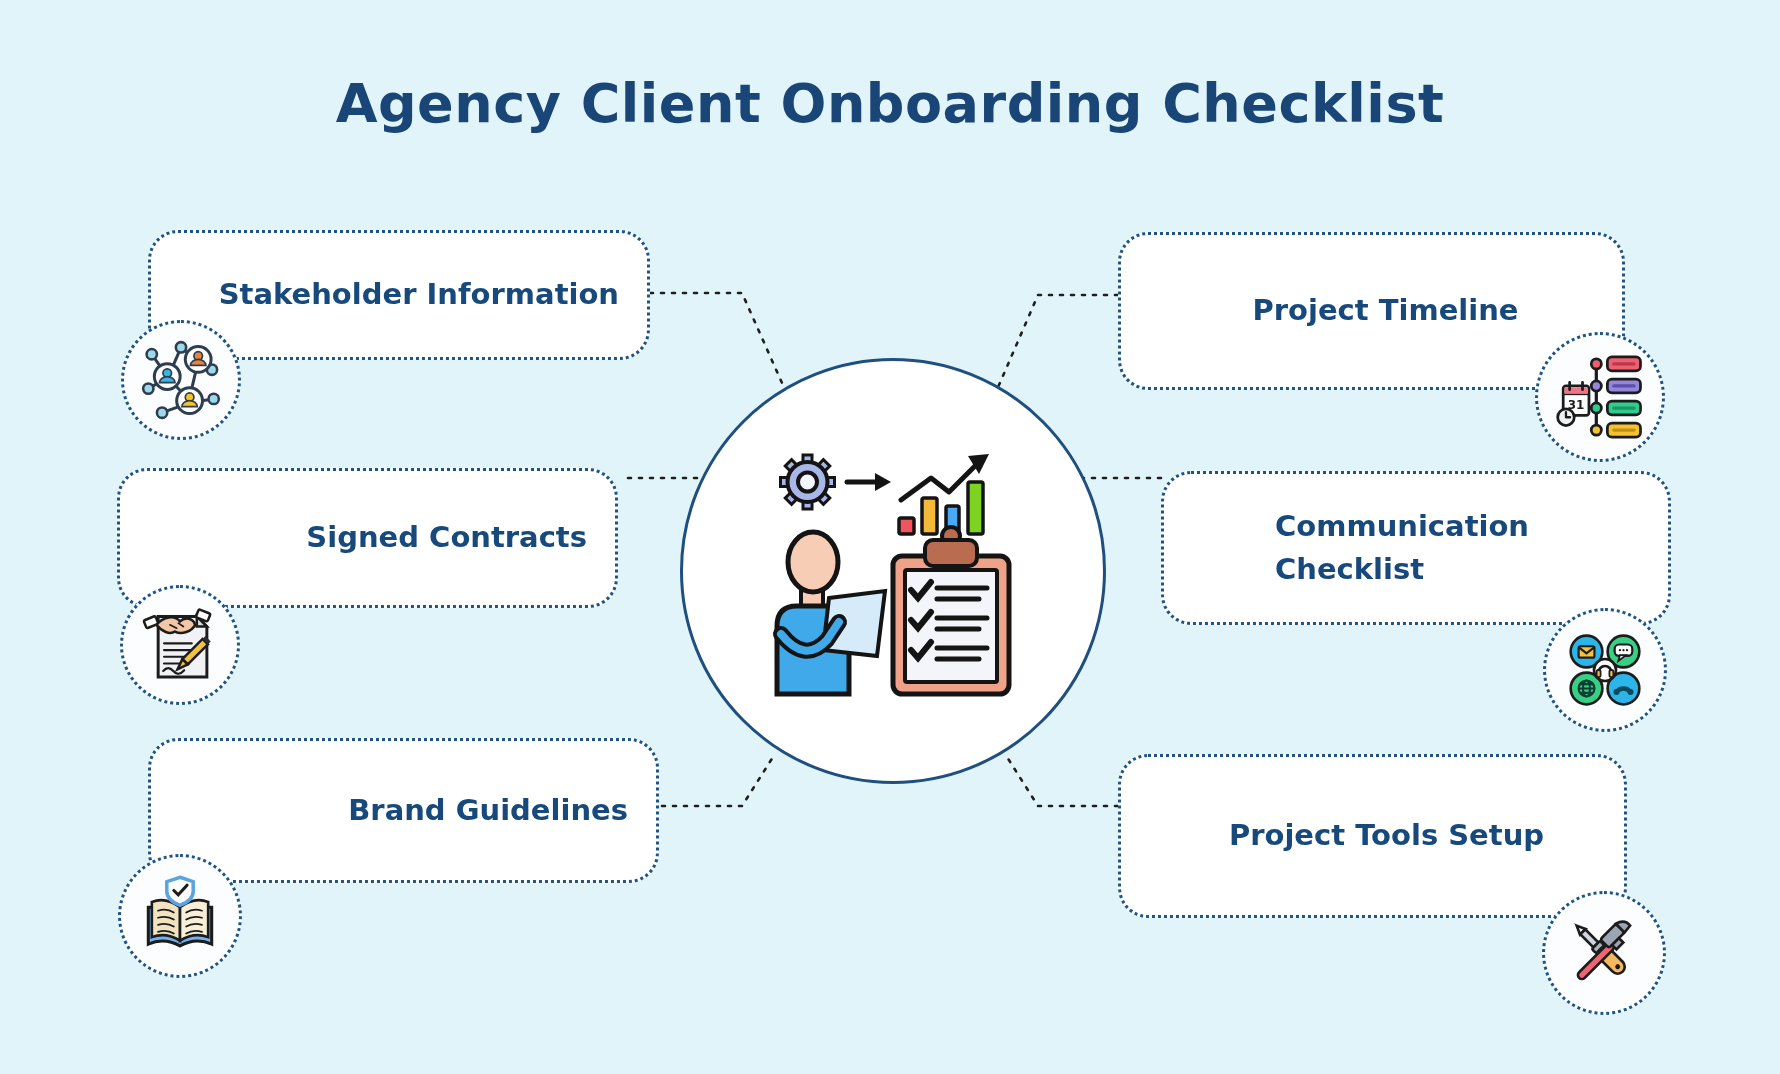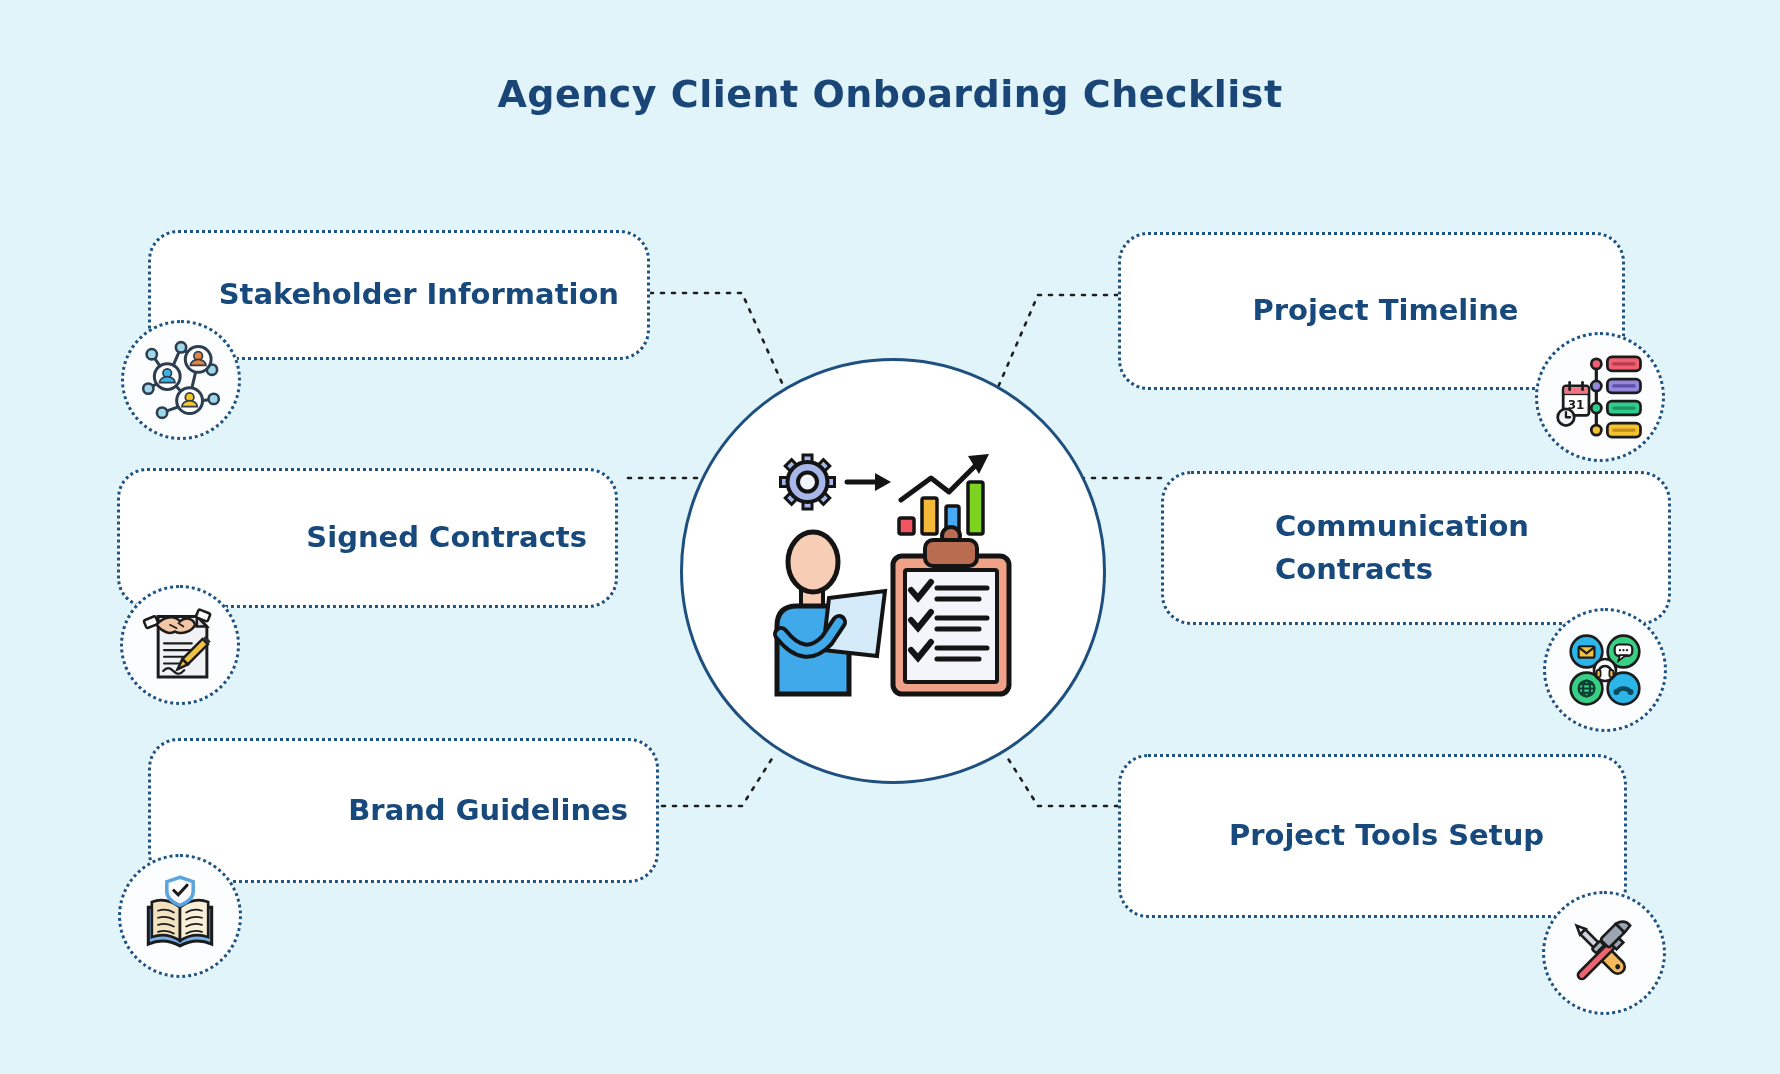--- a/index.html
+++ b/index.html
@@ -3,21 +3,21 @@
 <meta charset="utf-8">
 <style>
   html,body{margin:0;padding:0;}
   body{
     width:1780px;height:1074px;position:relative;overflow:hidden;
     background:#e0f4fa;
     font-family:"DejaVu Sans","Liberation Sans",sans-serif;
   }
   .title{
     position:absolute;left:0;top:72px;width:1780px;text-align:center;
-    font-size:38px;font-weight:700;color:#1a4577;letter-spacing:.5px;
+    font-size:54px;font-weight:700;color:#1a4577;letter-spacing:.5px;
   }
   .connector-layer{position:absolute;left:0;top:0;z-index:1;}
   .center-circle{
     position:absolute;left:680px;top:358px;width:420px;height:420px;
     background:#ffffff;border:3px solid #1e4f7f;border-radius:50%;z-index:2;
   }
   .center-art{position:absolute;left:765px;top:448px;z-index:3;}
   .cbox{
     position:absolute;background:#ffffff;border:3px dotted #1d5486;border-radius:30px;
     display:flex;align-items:center;z-index:4;box-sizing:border-box;
@@ -129,21 +129,21 @@
   <span class="lbl">Signed Contracts</span>
 </div>
 <div class="cbox left-side" id="box3">
   <span class="lbl">Brand Guidelines</span>
 </div>
 
 <div class="cbox right-side" id="box4">
   <span class="lbl">Project Timeline</span>
 </div>
 <div class="cbox right-side" id="box5">
-  <span class="lbl wrap2">Communication Contracts</span>
+  <span class="lbl wrap2">Communication Checklist</span>
 </div>
 <div class="cbox right-side" id="box6">
   <span class="lbl">Project Tools Setup</span>
 </div>
 
 <div class="icon-circle" id="ic1" aria-label="stakeholder-network-icon">
   <svg width="86" height="86" viewBox="0 0 100 100">
     <g stroke="#2c3e50" stroke-width="3.5" fill="none">
       <path d="M16 20 L34 46 M50 12 L38 40 M50 12 L66 26 M86 38 L76 28 M34 46 L58 72 M70 28 L62 62 M12 60 L26 52 M28 88 L50 80 M88 72 L74 74"></path>
     </g>

